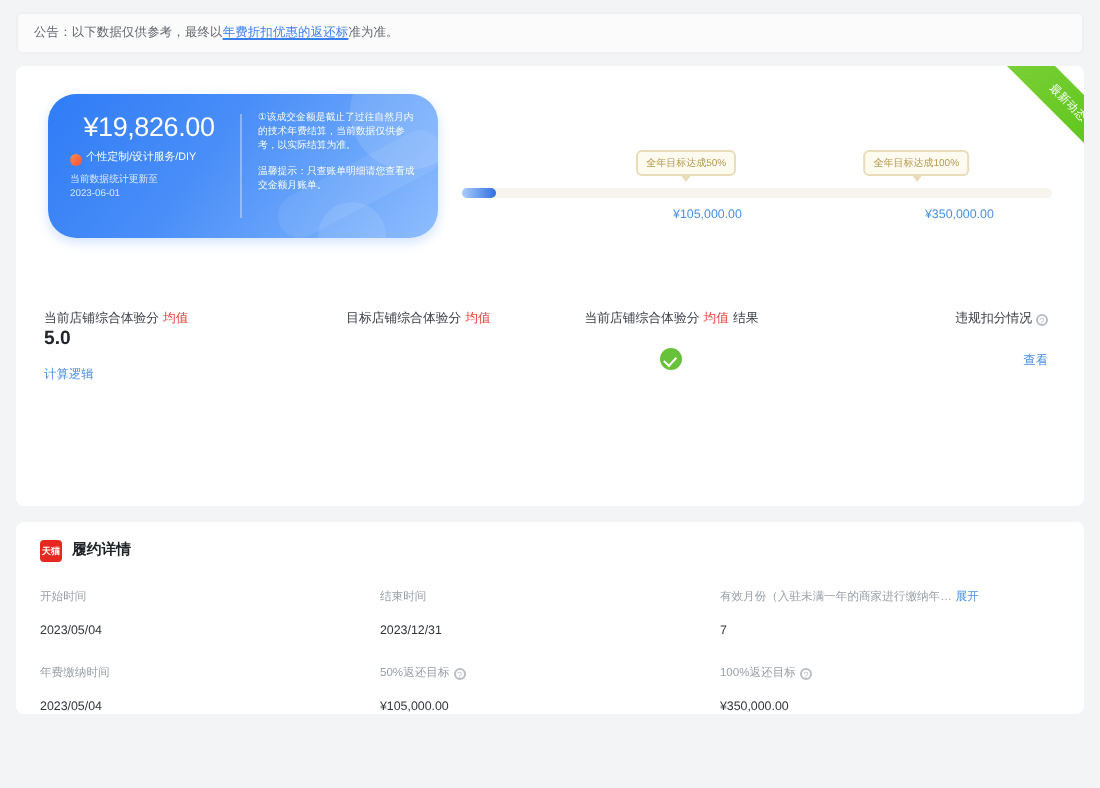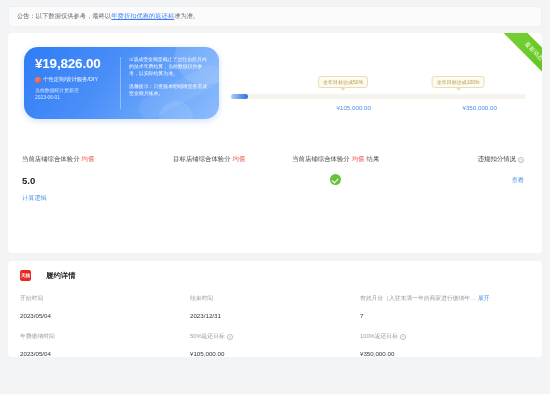--- a/index.html
+++ b/index.html
@@ -66,21 +66,21 @@
     position: absolute; border-radius: 50%;
     background: rgba(255,255,255,.12);
   }
   .hero .b1 { width: 58px; height: 58px; right: -14px; top: -20px; }
   .hero .b2 { width: 34px; height: 34px; right: 26px; bottom: -16px; background: rgba(255,255,255,.10);}
   .hero .b3 { width: 90px; height: 22px; right: -6px; bottom: 16px; border-radius: 12px; transform: rotate(-28deg); background: rgba(255,255,255,.08);}
   .hero-left {
     width: 96px; padding: 9px 6px 6px 11px;
     position: relative; z-index: 2;
   }
-  .hero-left .amount { font-size: 13.5px; font-weight: bold; letter-spacing: -.2px; }
+  .hero-left .amount { font-size: 13.5px; font-weight: normal; letter-spacing: -.2px; text-align: center; }
   .hero-left .catrow { display: flex; align-items: flex-start; gap: 2px; margin-top: 5px; }
   .hero-left .dot {
     width: 6px; height: 6px; border-radius: 50%;
     background: linear-gradient(135deg,#ff8b4d,#f4503a);
     flex: 0 0 auto; margin-top: .5px;
   }
   .hero-left .cat { font-size: 5.4px; line-height: 7px; opacity: .97; }
   .hero-left .upd { font-size: 4.9px; line-height: 6.6px; margin-top: 5px; color: rgba(255,255,255,.8); }
   .hero-div {
     width: 1px; background: rgba(255,255,255,.35);
@@ -144,40 +144,40 @@
   .metric.last  .m-label { justify-content: flex-end; }
   .m-label .hl { color: #e8453c; }
   .q-icon {
     width: 6px; height: 6px; border-radius: 50%;
     border: .6px solid #b9bdc4; color: #b9bdc4;
     font-size: 4.4px; line-height: 5px; text-align: center;
     display: inline-block;
   }
   .m-value {
     font-size: 9.6px; font-weight: bold; color: #22252b;
-    margin-top: 11px; line-height: 11px;
+    line-height: 11px;
   }
   .m-sub { font-size: 6.2px; color: #4a90e2; margin-top: 8px; }
   .check {
     width: 11px; height: 11px; border-radius: 50%;
     background: #67c23a; display: inline-block;
     margin-top: 10px; position: relative;
   }
   .check::after {
     content: ""; position: absolute;
     left: 3px; top: 2.6px;
     width: 3px; height: 5.2px;
     border: solid #fff; border-width: 0 1.3px 1.3px 0;
     transform: rotate(43deg);
   }
   .m-link-view { font-size: 6.2px; color: #4a90e2; margin-top: 12px; }
 
   
   #detail-card { height: 96px; margin-top: 8px; padding: 9px 12px; }
-  .sec-head { display: flex; align-items: center; gap: 15px; }
+  .sec-head { display: flex; align-items: flex-start; gap: 5px; }
   .tm-icon {
     width: 11px; height: 11px; border-radius: 2px;
     background: #e52920; color: #fff;
     font-size: 4.6px; line-height: 5.4px;
     display: flex; flex-direction: column;
     align-items: center; justify-content: center;
     font-weight: bold;
   }
   .sec-title { font-size: 7.4px; color: #1f2328; font-weight: bold; }
 

